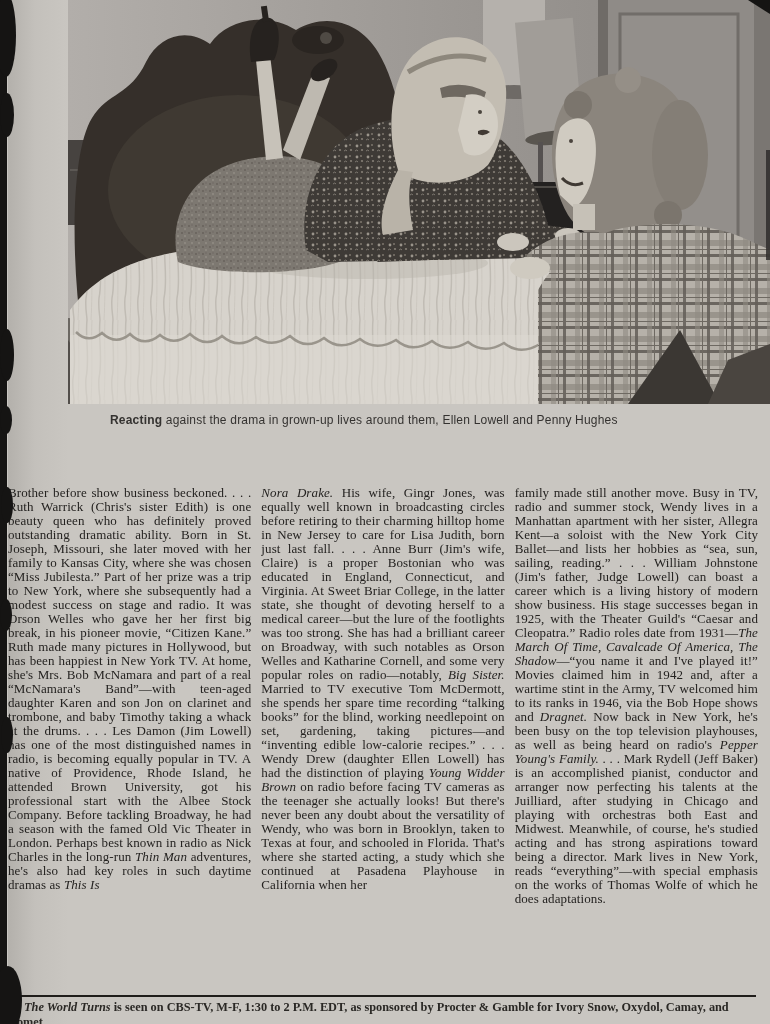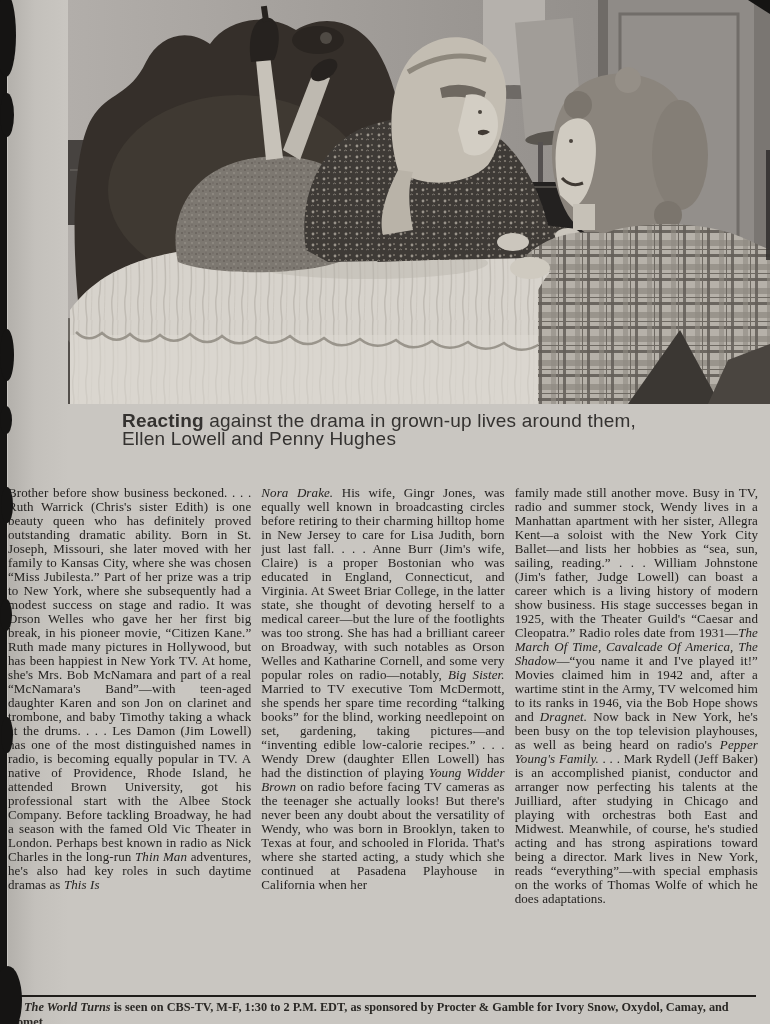--- a/index.html
+++ b/index.html
@@ -16,23 +16,23 @@
     position:absolute;left:8px;top:0;width:60px;height:1024px;
     background:linear-gradient(90deg,#aeaba6 0%,#c2bfba 45%,#c9c6c1 100%);
     opacity:.8;pointer-events:none;
   }
   #photo{
     position:absolute;left:68px;top:0;width:702px;height:404px;
     overflow:hidden;background:#9a9692;
   }
   #photo svg{display:block;width:100%;height:100%;}
   #caption{
-    position:absolute;left:122px;top:412px;width:545px;
+    position:absolute;left:110px;top:412px;width:545px;
     font-family:"Liberation Sans", sans-serif;
-    font-size:19px;line-height:17.5px;
+    font-size:12px;line-height:17.5px;
     color:#343230;font-weight:500;letter-spacing:.2px;
   }
   #caption .bd{font-weight:800;}
   #article{
     position:absolute;left:8px;top:486px;width:750px;height:506px;
     display:flex;gap:10px;
   }
   .col{
     flex:1 1 0;
     text-align:justify;

